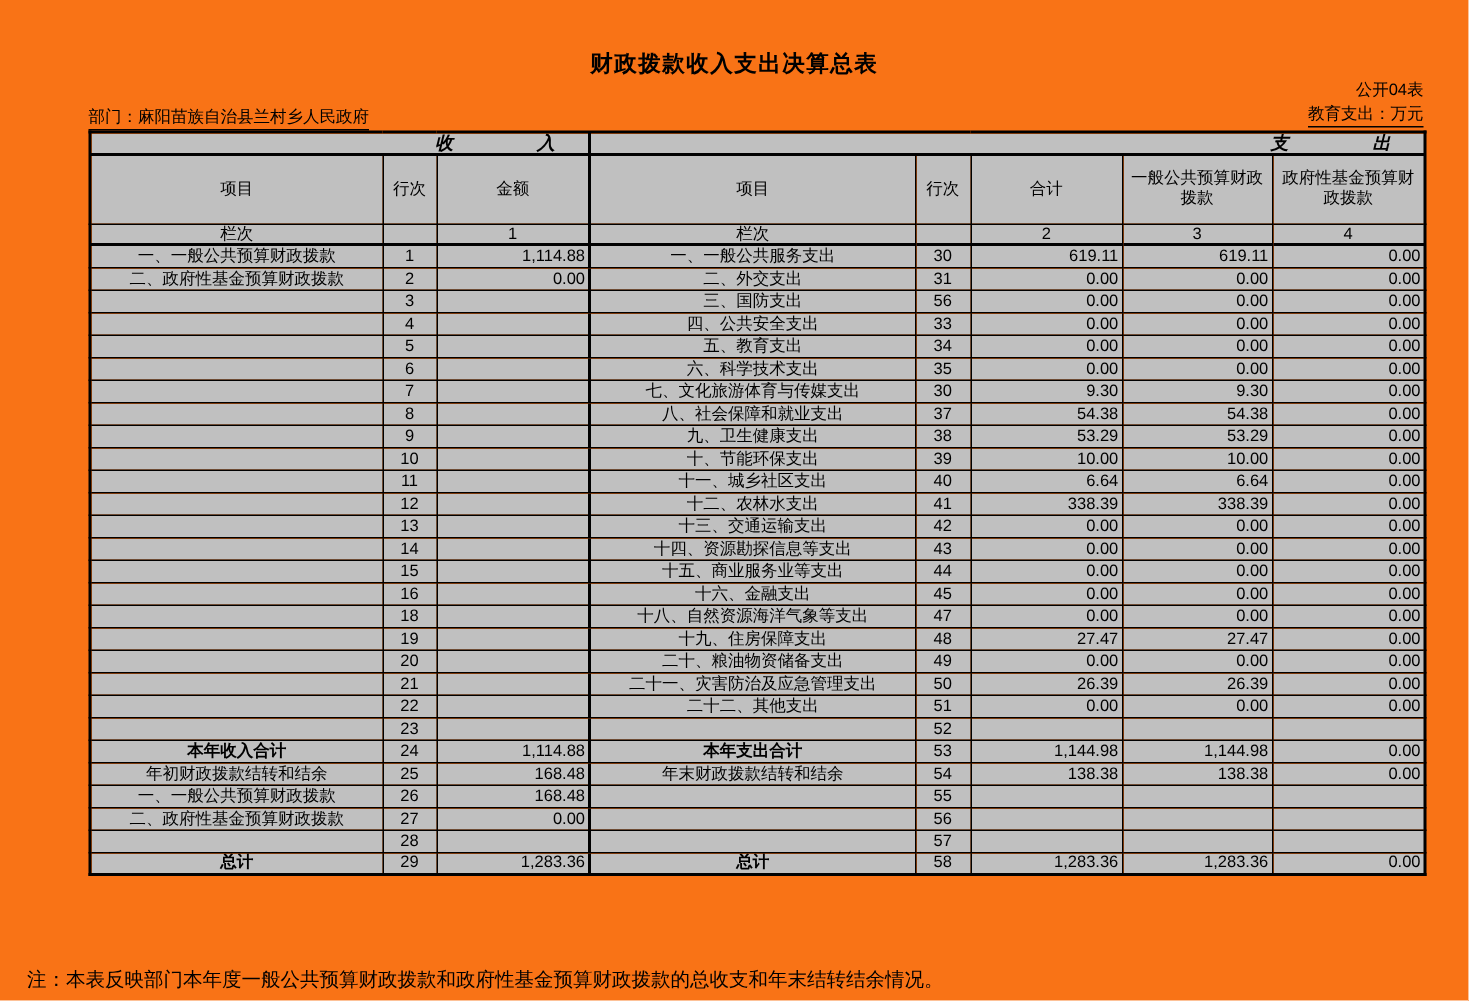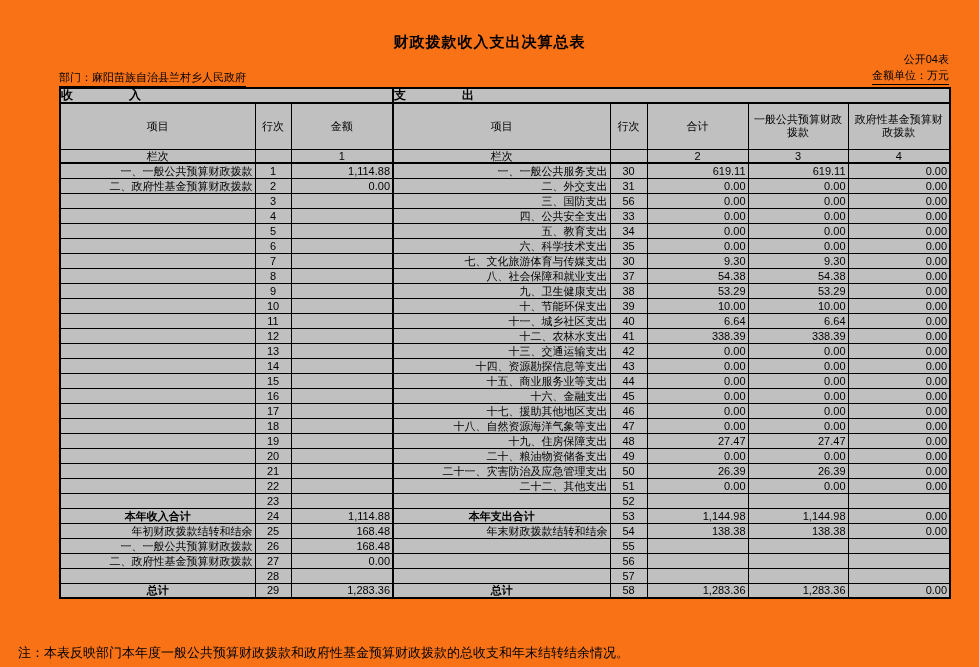--- a/index.html
+++ b/index.html
@@ -14,43 +14,43 @@
           border-bottom:1px solid #000; padding-bottom:1px; }
   .unit { position:absolute; top:68px; right:30px; font-size:11px;
           border-bottom:1px solid #000; padding-bottom:1px; }
 
   table.main { position:absolute; left:59px; top:87px; width:890px;
                border-collapse:collapse; table-layout:fixed;
                border:2px solid #000; font-size:11px; }
   table.main td { border:1px solid #000; background:#c0c0c0; overflow:hidden;
                   padding:0 2px; height:15px; line-height:1.1; white-space:nowrap; }
 
-  tr.band td { height:13px; text-align:left; font-size:12px; font-weight:bold;
-               letter-spacing:22px; border-bottom:2px solid #000; padding:0; }
+  tr.band td { height:13px; text-align:right; font-size:12px; font-weight:bold;
+               letter-spacing:22px; border-bottom:2px solid #000; padding:0;font-style:italic; }
   tr.hdr td { height:46px; text-align:center; white-space:normal; line-height:1.25; }
   tr.colidx td { height:14px; text-align:center; border-bottom:2px solid #000; }
 
   td.sec { border-left:2px solid #000 !important; }
   td.val { background:#fff; text-align:right; padding-right:3px; }
   td.no  { text-align:center; }
-  td.lbl { text-align:right; }
+  td.lbl { text-align:center; }
   td.c   { text-align:center; }
   td.b   { font-weight:bold; }
 
   .note { position:absolute; left:18px; top:644px; font-size:13px; }
 </style>
 </head>
 <body>
 
 <div class="page">
 
   <div class="title">财政拨款收入支出决算总表</div>
   <div class="form-no">公开04表</div>
   <div class="dept">部门：麻阳苗族自治县兰村乡人民政府</div>
-  <div class="unit">金额单位：万元</div>
+  <div class="unit">教育支出：万元</div>
 
   <table class="main">
     <colgroup>
       <col style="width:195px">
         <col style="width:36px">
         <col style="width:102px">
       <col style="width:217px">
         <col style="width:37px">
         <col style="width:101px">
       <col style="width:100px">
@@ -238,30 +238,20 @@
           <td class="no">16</td>
           <td class="val"></td>
           <td class="lbl sec">十六、金融支出</td>
           <td class="no">45</td>
           <td class="val">0.00</td>
           <td class="val">0.00</td>
           <td class="val">0.00</td>
         </tr>
         <tr>
           <td class="lbl"></td>
-          <td class="no">17</td>
-          <td class="val"></td>
-          <td class="lbl sec">十七、援助其他地区支出</td>
-          <td class="no">46</td>
-          <td class="val">0.00</td>
-          <td class="val">0.00</td>
-          <td class="val">0.00</td>
-        </tr>
-        <tr>
-          <td class="lbl"></td>
           <td class="no">18</td>
           <td class="val"></td>
           <td class="lbl sec">十八、自然资源海洋气象等支出</td>
           <td class="no">47</td>
           <td class="val">0.00</td>
           <td class="val">0.00</td>
           <td class="val">0.00</td>
         </tr>
         <tr>
           <td class="lbl"></td>

